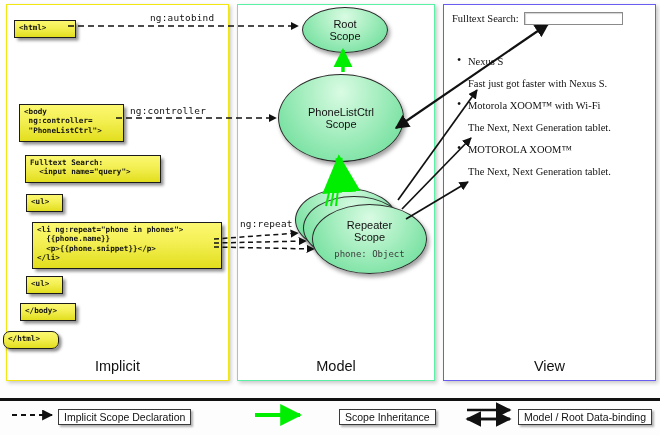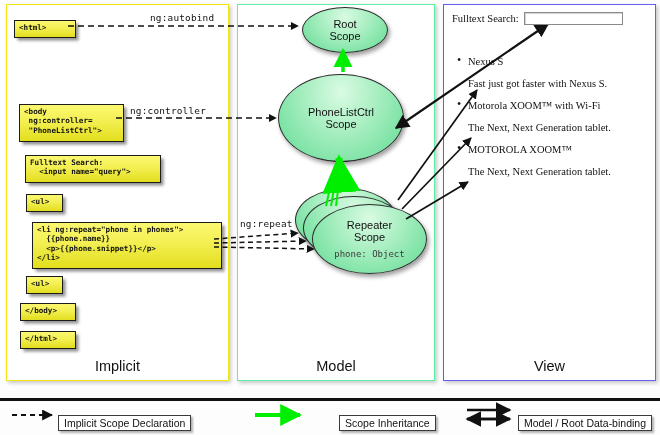--- a/index.html
+++ b/index.html
@@ -49,21 +49,21 @@
     box-shadow:inset 1px 1px 1px rgba(0,0,0,.18);}
   .phone-list{list-style:none;margin:0;padding:0;}
   .phone-list li{margin:0 0 0 0;}
   .ph-name{font-size:10.5px;line-height:13px;position:relative;padding-left:16px;margin-top:9px;}
   .ph-name:before{content:"\2022";position:absolute;left:5px;top:-1px;font-size:12px;}
   .ph-snip{font-size:10.5px;line-height:13px;padding-left:16px;margin-top:9px;}
 
   
   #legend{position:absolute;left:0;top:398px;width:660px;height:37px;}
   #legend-rule{position:absolute;left:0;top:0;width:660px;height:3px;background:#111;}
-  .lg-item{position:absolute;top:17px;display:flex;align-items:center;gap:7px;}
+  .lg-item{position:absolute;top:11px;display:flex;align-items:center;gap:7px;}
   .lg-box{border:1.4px solid #3a3a3a;background:#ffffff;
     box-shadow:1.5px 1.5px 2px rgba(0,0,0,.3);
     font-size:10.5px;font-family:"Liberation Sans",sans-serif;color:#111;padding:1px 5px;}
 </style>
 </head>
 <body>
 
 <div id="canvas">
 
   <div class="panel" id="panel-template">
@@ -82,21 +82,21 @@
  "PhoneListCtrl"&gt;</div>
   <div class="codebox" style="left:25px;top:155px;width:126px;height:22px;">Fulltext Search:
   &lt;input name="query"&gt;</div>
   <div class="codebox" style="left:26px;top:194px;width:27px;height:12px;">&lt;ul&gt;</div>
   <div class="codebox" style="left:32px;top:222px;width:180px;height:41px;">&lt;li ng:repeat="phone in phones"&gt;
   {{phone.name}}
   &lt;p&gt;{{phone.snippet}}&lt;/p&gt;
 &lt;/li&gt;</div>
   <div class="codebox" style="left:26px;top:276px;width:27px;height:12px;">&lt;ul&gt;</div>
   <div class="codebox" style="left:20px;top:303px;width:46px;height:12px;">&lt;/body&gt;</div>
-  <div class="codebox" style="left:20px;top:331px;width:46px;height:12px;">&lt;/html&gt;</div>
+  <div class="codebox" style="left:3px;top:331px;width:46px;height:12px;border-radius:7px;">&lt;/html&gt;</div>
 
   <div class="scope" style="left:295px;top:188px;width:100px;height:62px;"></div>
   <div class="scope" style="left:303px;top:196px;width:100px;height:62px;"></div>
 
   <div class="scope" style="left:302px;top:7px;width:84px;height:44px;">
     <div class="ttl">Root</div>
     <div class="ttl">Scope</div>
   </div>
 
   <div class="scope" style="left:278px;top:74px;width:124px;height:86px;align-items:center;">

